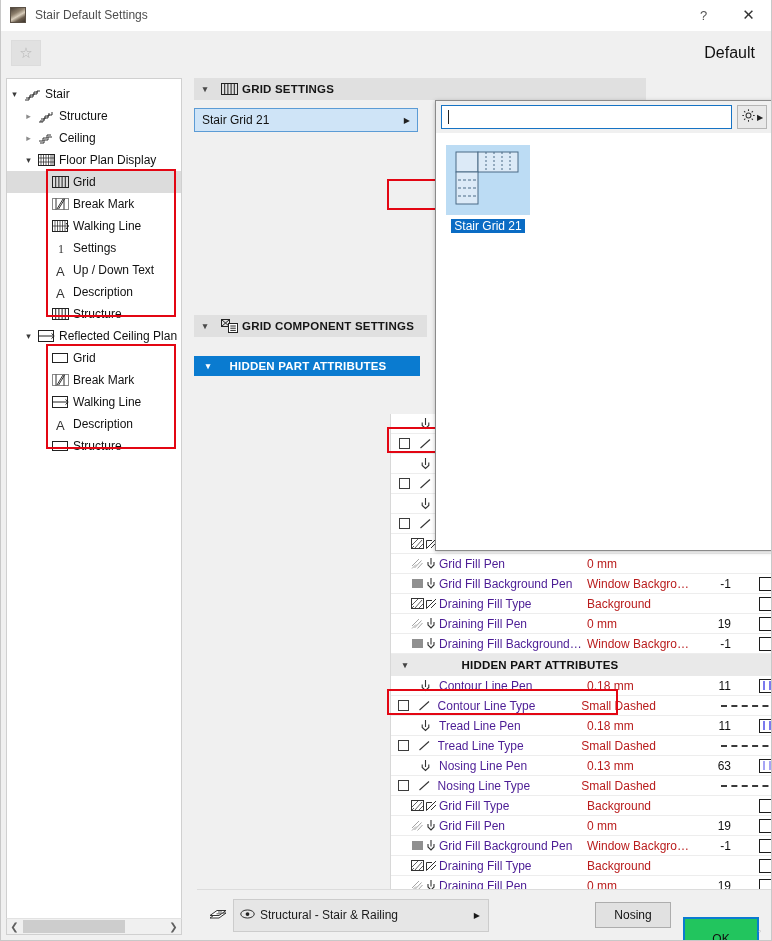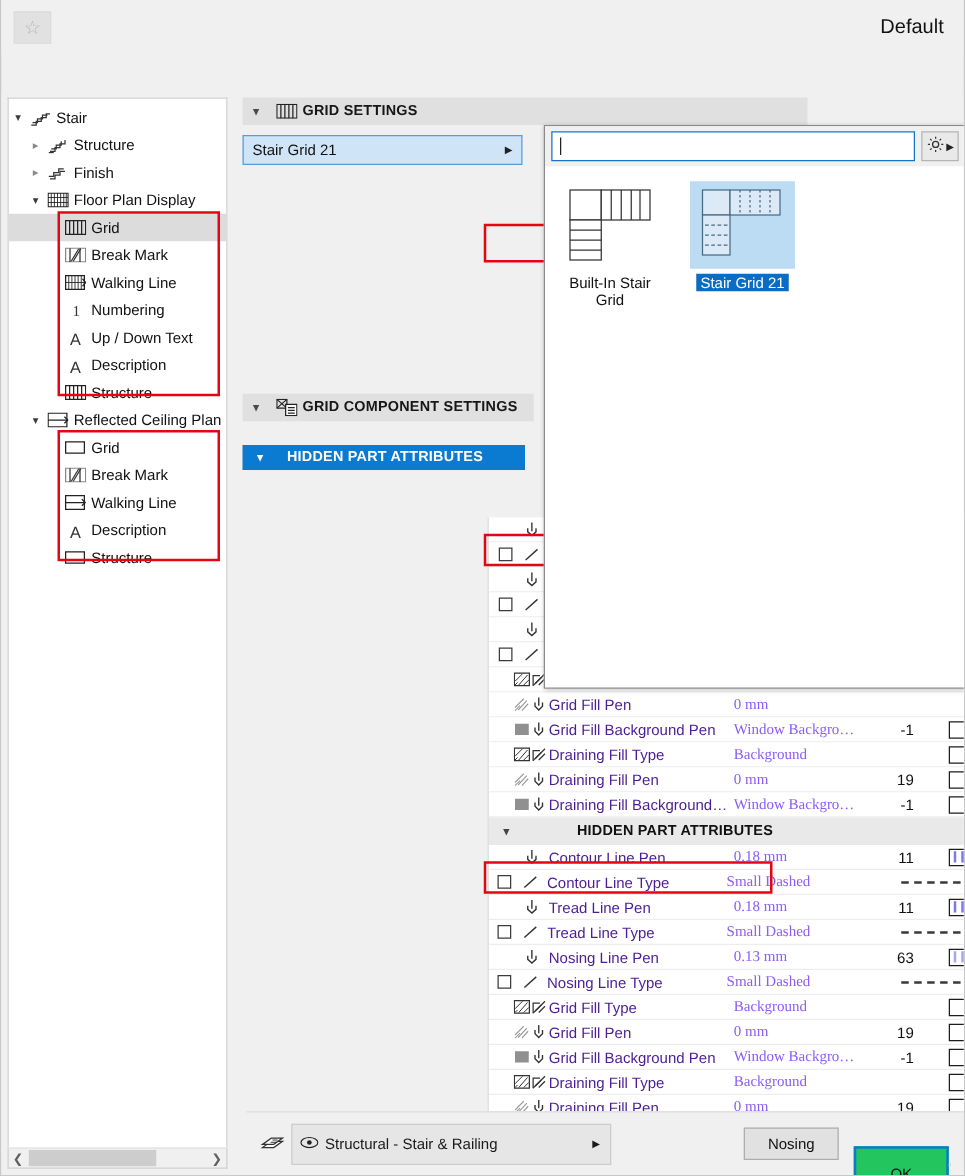--- a/index.html
+++ b/index.html
@@ -207,21 +207,21 @@
     align-items: center;
     border-bottom: 1px solid #ededed;
     font-size: 12px;
     background: #fff;
     position: relative;
   }
   .a-chk { width: 20px; display: flex; align-items: center; justify-content: flex-end; padding-right:1px;}
   .a-chk .box { width: 11px; height: 11px; border: 1px solid #3c3c3c; background: #fff; }
   .a-ico { width: 28px; display: flex; align-items: center; justify-content: center; }
   .a-name { width: 148px; white-space: nowrap; overflow: hidden; color: #4c1d95; }
-  .a-val { width: 108px; white-space: nowrap; overflow: hidden; color: #8b5cf6; font-family: Liberation Serif, serif; }
+  .a-val { width: 108px; white-space: nowrap; overflow: hidden; color: #b91c1c; }
   .a-num { width: 36px; text-align: right; color: #111; }
   .a-swatch { flex: 1; display: flex; align-items: center; justify-content: center; }
 
   .pen-sw {
     width: 54px; height: 14px;
     border: 1px solid #1c1c1c;
     background: #fff;
     display: flex; align-items: center;
     padding-left: 3px;
   }
@@ -319,20 +319,26 @@
   .pthumb { width: 84px; height: 70px; display:flex; align-items:center; justify-content:center; }
   .pthumb.sel { background: #bcdcf4; }
   .plabel { font-size: 12px; margin-top: 4px; line-height: 14px; color:#111;}
   .plabel.sel { background: #0a6cc4; color: #fff; display: inline-block; padding: 0 3px; }
 </style>
 </head>
 <body>
 
 <div class="app">
 
+  <div class="titlebar">
+    <div class="title-icon"></div>
+    <div class="title-text">Stair Default Settings</div>
+    <div class="title-btn">?</div>
+    <div class="title-btn close">✕</div>
+  </div>
 
   <div class="toolbar">
     <div class="fav-btn">
       <span>☆</span>
     </div>
     <div class="toolbar-spacer"></div>
     <div class="default-label">Default</div>
   </div>
 
   <div class="body">
@@ -367,21 +373,21 @@
           <div class="tnode" style="padding-left: 14px;">
             <div class="tw">▸</div>
             <div class="tico">
               <svg width="17" height="13" viewBox="0 0 17 13">
                 <g fill="none" stroke="#333" stroke-width="1">
                   <path d="M2 11 L6 11 L6 8 L10 8 L10 5 L14 5"></path>
                   <path d="M1 9 L5 9 L5 6 L9 6 L9 3 L13 3"></path>
                 </g>
               </svg>
             </div>
-            <div class="tlabel">Finish</div>
+            <div class="tlabel">Ceiling</div>
           </div>
           <div class="tnode" style="padding-left: 14px;">
             <div class="tw down">▾</div>
             <div class="tico">
               <svg width="17" height="12" viewBox="0 0 17 12">
                 <rect x="0.5" y="0.5" width="16" height="11" fill="none" stroke="#222"></rect>
                 <g stroke="#222" stroke-width="0.7">
                   <line x1="3" y1="0.5" x2="3" y2="11.5"></line>
                   <line x1="5.5" y1="0.5" x2="5.5" y2="11.5"></line>
                   <line x1="8" y1="0.5" x2="8" y2="11.5"></line>
@@ -443,21 +449,21 @@
             </div>
             <div class="tlabel">Walking Line</div>
           </div>
           <div class="tnode" style="padding-left: 28px;">
             <div class="tw"></div>
             <div class="tico">
               <svg width="12" height="13" viewBox="0 0 12 13">
                 <text x="3" y="11" font-family="Liberation Serif, serif" font-size="12" fill="#333">1</text>
               </svg>
             </div>
-            <div class="tlabel">Numbering</div>
+            <div class="tlabel">Settings</div>
           </div>
           <div class="tnode" style="padding-left: 28px;">
             <div class="tw"></div>
             <div class="tico">
               <svg width="14" height="13" viewBox="0 0 14 13">
                 <text x="2" y="12" font-family="Liberation Sans, sans-serif" font-size="13" fill="#333">A</text>
               </svg>
             </div>
             <div class="tlabel">Up / Down Text</div>
           </div>
@@ -1078,39 +1084,20 @@
               <circle cx="8" cy="8" r="2.6"></circle>
               <path d="M8 1.4v1.8M8 12.8v1.8M1.4 8h1.8M12.8 8h1.8M3.3 3.3l1.3 1.3M11.4 11.4l1.3 1.3M12.7 3.3l-1.3 1.3M4.6 11.4l-1.3 1.3"></path>
             </g>
           </svg>
         </span>
         <span style="font-size:8px;color:#222;">▶</span>
       </div>
     </div>
     <div class="popup-body">
 
-      <div class="pitem">
-        <div class="pthumb">
-          <svg width="80" height="68" viewBox="0 0 80 68">
-            <g fill="#fff" stroke="#333" stroke-width="1">
-              <rect x="8" y="6" width="25" height="24"></rect>
-              <rect x="33" y="6" width="39" height="24"></rect>
-              <line x1="41" y1="6" x2="41" y2="30"></line>
-              <line x1="49" y1="6" x2="49" y2="30"></line>
-              <line x1="57" y1="6" x2="57" y2="30"></line>
-              <line x1="64" y1="6" x2="64" y2="30"></line>
-              <rect x="8" y="30" width="25" height="32"></rect>
-              <line x1="8" y1="38" x2="33" y2="38"></line>
-              <line x1="8" y1="46" x2="33" y2="46"></line>
-              <line x1="8" y1="54" x2="33" y2="54"></line>
-            </g>
-          </svg>
-        </div>
-        <div class="plabel">Built-In Stair Grid</div>
-      </div>
 
       <div class="pitem">
         <div class="pthumb sel">
           <svg width="80" height="68" viewBox="0 0 80 68">
             <rect x="2" y="2" width="76" height="64" fill="#bcdcf4"></rect>
             <g stroke="#4a6b86" stroke-width="1" fill="#dceaf7">
               <rect x="8" y="6" width="22" height="20"></rect>
               <rect x="30" y="6" width="40" height="20"></rect>
             </g>
             <g stroke="#4a6b86" stroke-width="1" stroke-dasharray="2,2">

